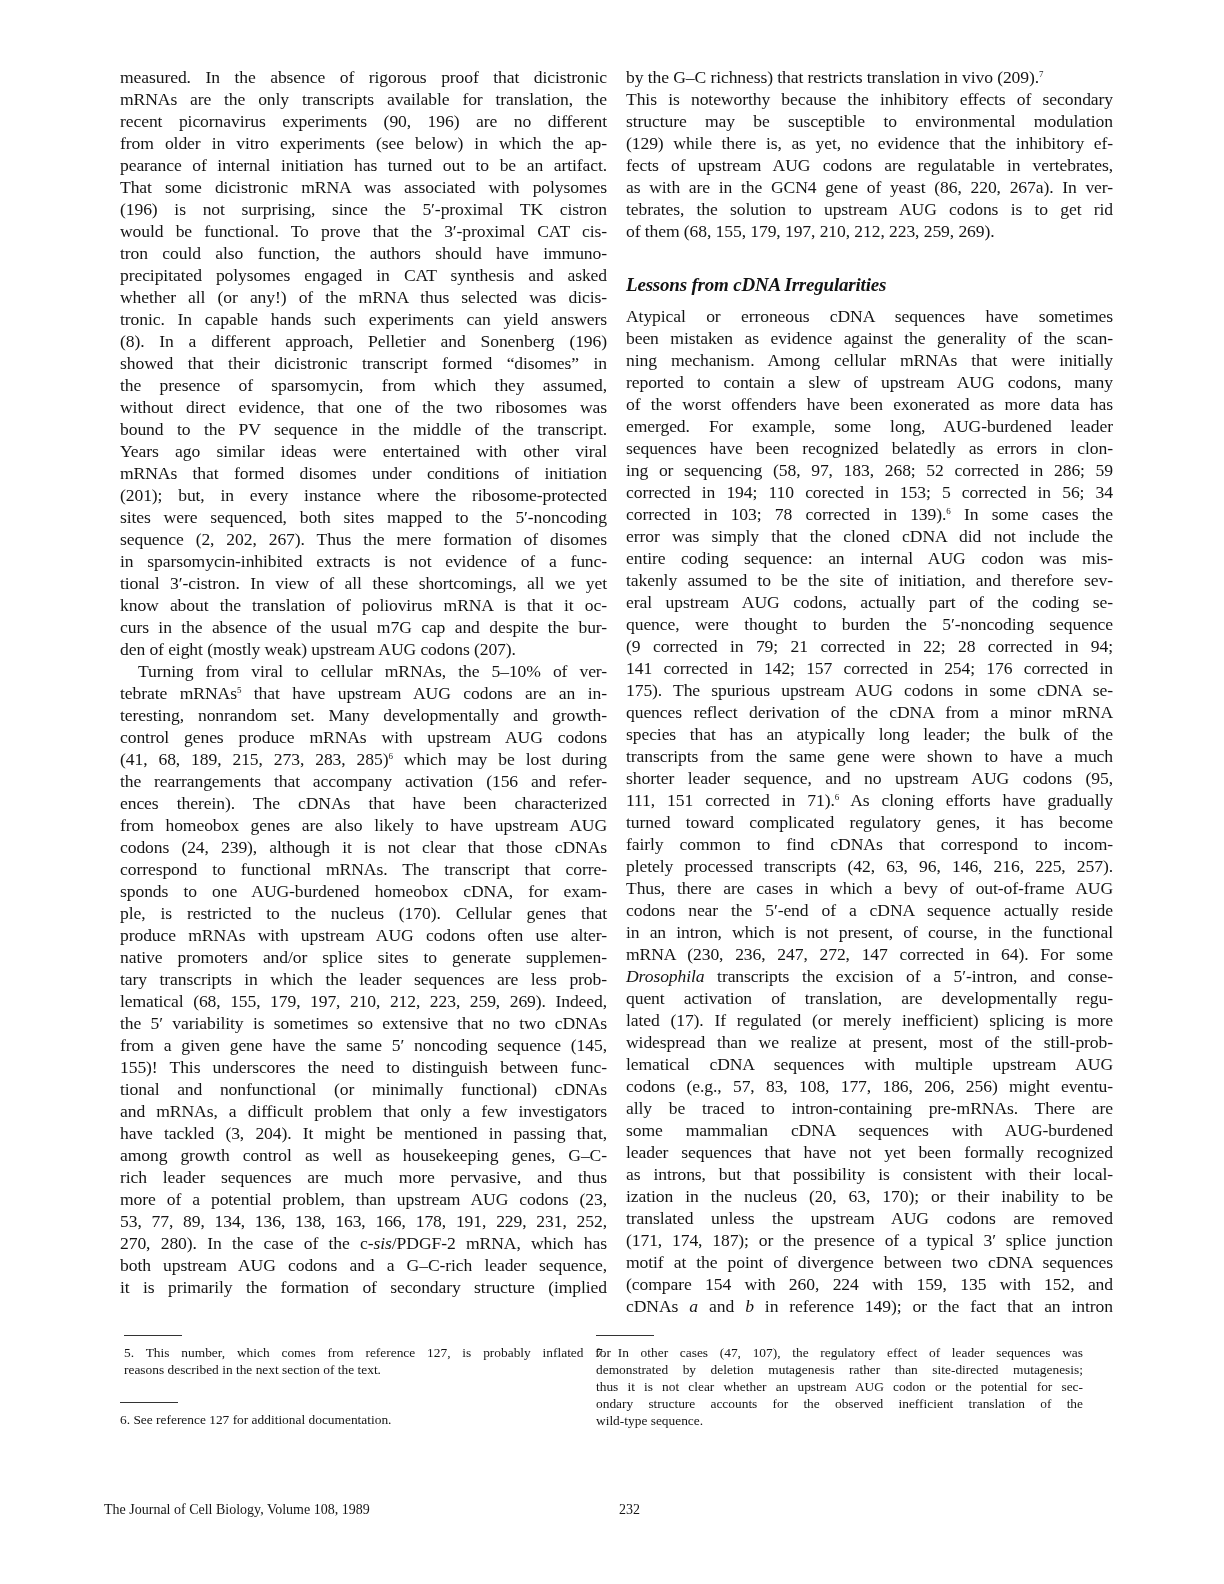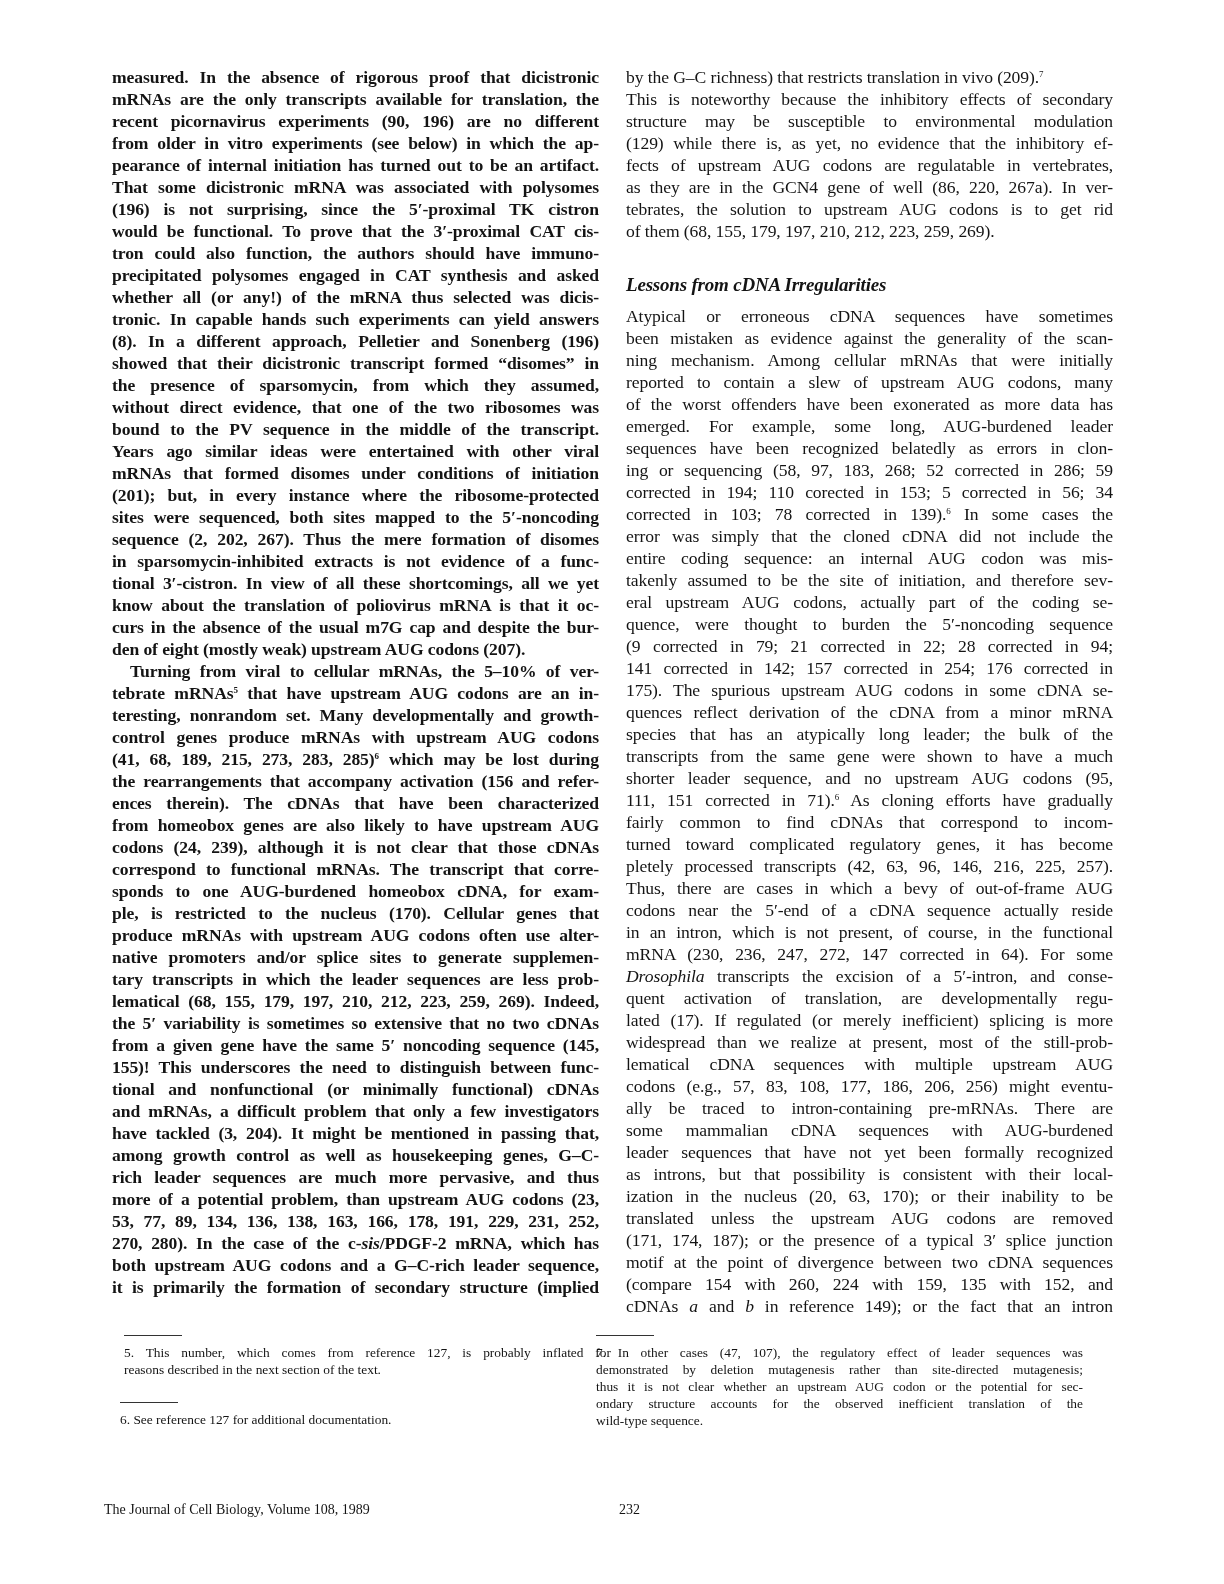--- a/index.html
+++ b/index.html
@@ -1,19 +1,19 @@
 <!DOCTYPE html>
 <html><head>
 <meta charset="utf-8">
 <style>
   html, body { margin: 0; padding: 0; background: #ffffff; }
   body { width: 1224px; height: 1584px; position: relative; overflow: hidden;
          font-family: "Liberation Serif", "DejaVu Serif", serif; color: #141414; }
   .col { position: absolute; width: 487px; }
-  .col-left { left: 112px; top: 66px; font-weight: bold; }
+  .col-left { left: 120px; top: 66px; }
   .col-right { left: 626px; top: 66px; }
   .body-line { font-size: 17.6px; line-height: 22px; height: 22px; white-space: nowrap;
                text-align: justify; text-align-last: justify; letter-spacing: -0.1px; }
   .body-line.last { text-align-last: left; }
   .body-line.indent { text-indent: 18px; }
   .heading { font-size: 19px; font-style: italic; font-weight: bold; line-height: 24px;
              margin-top: 31px; margin-bottom: 8px; letter-spacing: -0.2px; }
   .fn-rule { width: 58px; border-top: 1.3px solid #333; margin-bottom: 8px; }
   .fn-block { position: absolute; width: 487px; }
   .fn-line { font-size: 13.4px; line-height: 17px; height: 17px; white-space: nowrap;
@@ -95,21 +95,21 @@
   <div class="fn-rule"></div>
   <div class="fn-line last">6. See reference 127 for additional documentation.</div>
 </div>
 
 <div class="col col-right">
   <div class="body-line" style="text-align-last:left;"><span>by the G–C richness) that restricts translation in vivo (209).</span><sup>7</sup></div>
   <div class="body-line">This is noteworthy because the inhibitory effects of secondary</div>
   <div class="body-line">structure may be susceptible to environmental modulation</div>
   <div class="body-line">(129) while there is, as yet, no evidence that the inhibitory ef-</div>
   <div class="body-line">fects of upstream AUG codons are regulatable in vertebrates,</div>
-  <div class="body-line">as they are in the GCN4 gene of well (86, 220, 267a). In ver-</div>
+  <div class="body-line">as with are in the GCN4 gene of yeast (86, 220, 267a). In ver-</div>
   <div class="body-line">tebrates, the solution to upstream AUG codons is to get rid</div>
   <div class="body-line last">of them (68, 155, 179, 197, 210, 212, 223, 259, 269).</div>
 
   <div class="heading">Lessons from cDNA Irregularities</div>
 
   <div class="body-line">Atypical or erroneous cDNA sequences have sometimes</div>
   <div class="body-line">been mistaken as evidence against the generality of the scan-</div>
   <div class="body-line">ning mechanism. Among cellular mRNAs that were initially</div>
   <div class="body-line">reported to contain a slew of upstream AUG codons, many</div>
   <div class="body-line">of the worst offenders have been exonerated as more data has</div>
@@ -124,22 +124,22 @@
   <div class="body-line">eral upstream AUG codons, actually part of the coding se-</div>
   <div class="body-line">quence, were thought to burden the 5′-noncoding sequence</div>
   <div class="body-line">(9 corrected in 79; 21 corrected in 22; 28 corrected in 94;</div>
   <div class="body-line">141 corrected in 142; 157 corrected in 254; 176 corrected in</div>
   <div class="body-line">175). The spurious upstream AUG codons in some cDNA se-</div>
   <div class="body-line">quences reflect derivation of the cDNA from a minor mRNA</div>
   <div class="body-line">species that has an atypically long leader; the bulk of the</div>
   <div class="body-line">transcripts from the same gene were shown to have a much</div>
   <div class="body-line">shorter leader sequence, and no upstream AUG codons (95,</div>
   <div class="body-line"><span>111, 151 corrected in 71).</span><sup>6</sup> <span>As cloning efforts have gradually</span></div>
+  <div class="body-line">turned toward complicated regulatory genes, it has become</div>
   <div class="body-line">fairly common to find cDNAs that correspond to incom-</div>
-  <div class="body-line">turned toward complicated regulatory genes, it has become</div>
   <div class="body-line">pletely processed transcripts (42, 63, 96, 146, 216, 225, 257).</div>
   <div class="body-line">Thus, there are cases in which a bevy of out-of-frame AUG</div>
   <div class="body-line">codons near the 5′-end of a cDNA sequence actually reside</div>
   <div class="body-line">in an intron, which is not present, of course, in the functional</div>
   <div class="body-line">mRNA (230, 236, 247, 272, 147 corrected in 64). For some</div>
   <div class="body-line"><i>Drosophila</i> <span>transcripts the excision of a 5′-intron, and conse-</span></div>
   <div class="body-line">quent activation of translation, are developmentally regu-</div>
   <div class="body-line">lated (17). If regulated (or merely inefficient) splicing is more</div>
   <div class="body-line">widespread than we realize at present, most of the still-prob-</div>
   <div class="body-line">lematical cDNA sequences with multiple upstream AUG</div>

